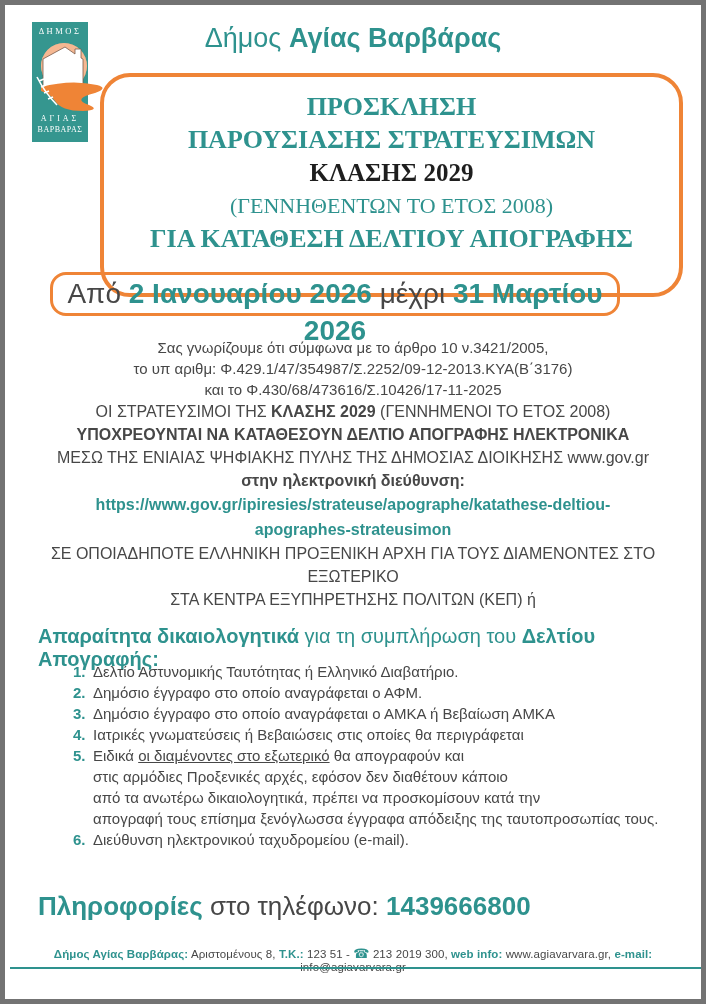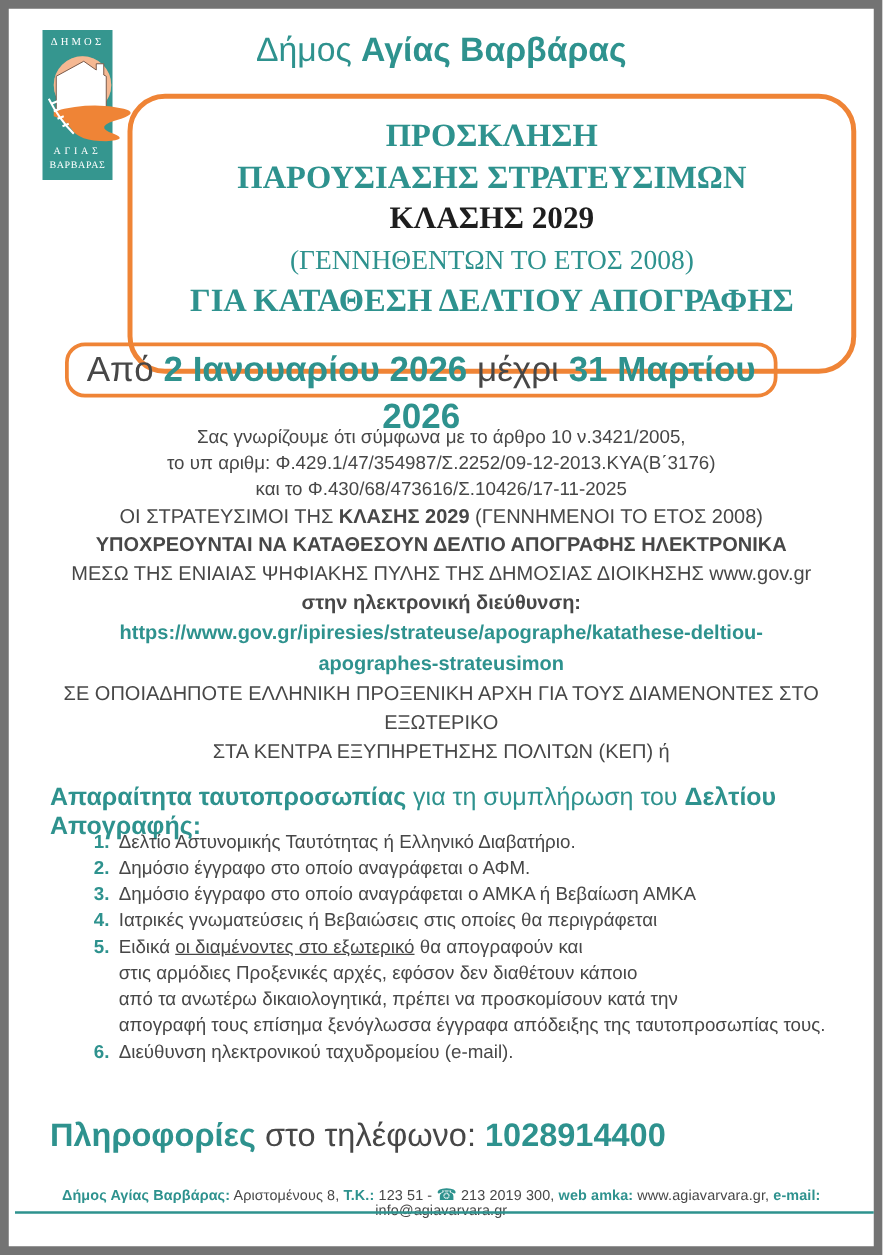--- a/index.html
+++ b/index.html
@@ -1,20 +1,20 @@
 <!DOCTYPE html>
 <html><head>
 <meta charset="utf-8">
 <style>
   html,body{margin:0;padding:0;background:#e8e8e8;}
   .page{
     position:relative;
     width:706px;height:1004px;
     background:#ffffff;
-    border:7px solid #737373;
+    border:5px solid #737373;
     box-sizing:border-box;
     margin:0 auto;
     font-family:"Liberation Sans", sans-serif;
     overflow:hidden;
   }
   .teal{color:#2e928e;}
   .black{color:#1e1e1e;}
   .b{font-weight:bold;}
   .u{text-decoration:underline;}
 
@@ -138,21 +138,21 @@
     <div class="caps b">ΥΠΟΧΡΕΟΥΝΤΑΙ ΝΑ ΚΑΤΑΘΕΣΟΥΝ ΔΕΛΤΙΟ ΑΠΟΓΡΑΦΗΣ ΗΛΕΚΤΡΟΝΙΚΑ</div>
     <div class="caps">ΜΕΣΩ ΤΗΣ ΕΝΙΑΙΑΣ ΨΗΦΙΑΚΗΣ ΠΥΛΗΣ ΤΗΣ ΔΗΜΟΣΙΑΣ ΔΙΟΙΚΗΣΗΣ www.gov.gr</div>
     <div class="caps b">στην ηλεκτρονική διεύθυνση:</div>
     <a class="url" href="#">https://www.gov.gr/ipiresies/strateuse/apographe/katathese-deltiou-</a>
     <a class="url" href="#">apographes-strateusimon</a>
     <div class="caps">ΣΕ ΟΠΟΙΑΔΗΠΟΤΕ ΕΛΛΗΝΙΚΗ ΠΡΟΞΕΝΙΚΗ ΑΡΧΗ ΓΙΑ ΤΟΥΣ ΔΙΑΜΕΝΟΝΤΕΣ ΣΤΟ ΕΞΩΤΕΡΙΚΟ</div>
     <div class="caps">ΣΤΑ ΚΕΝΤΡΑ ΕΞΥΠΗΡΕΤΗΣΗΣ ΠΟΛΙΤΩΝ (ΚΕΠ) ή</div>
   </div>
 
   <div class="req-heading">
-    <span class="b">Απαραίτητα ταυτοπροσωπίας</span>
+    <span class="b">Απαραίτητα δικαιολογητικά</span>
     <span>για τη συμπλήρωση του</span>
     <span class="b">Δελτίου Απογραφής:</span>
   </div>
 
   <div class="req-list">
     <div class="row">
       <span class="num">1.</span><span>Δελτίο Αστυνομικής Ταυτότητας ή Ελληνικό Διαβατήριο.</span>
     </div>
     <div class="row">
       <span class="num">2.</span><span>Δημόσιο έγγραφο στο οποίο αναγράφεται ο ΑΦΜ.</span>
@@ -172,31 +172,31 @@
     <div class="row cont">από τα ανωτέρω δικαιολογητικά, πρέπει να προσκομίσουν κατά την</div>
     <div class="row cont">απογραφή τους επίσημα ξενόγλωσσα έγγραφα απόδειξης της ταυτοπροσωπίας τους.</div>
     <div class="row">
       <span class="num">6.</span><span>Διεύθυνση ηλεκτρονικού ταχυδρομείου (e-mail).</span>
     </div>
   </div>
 
   <div class="phone-line">
     <span class="teal b">Πληροφορίες</span>
     <span>στο τηλέφωνο:</span>
-    <span class="teal b">1028914400</span>
+    <span class="teal b">1439666800</span>
   </div>
 
   <div class="footer">
     <span class="teal b">Δήμος Αγίας Βαρβάρας:</span>
     <span>Αριστομένους 8,</span>
     <span class="teal b">Τ.Κ.:</span>
     <span>123 51 -</span>
     <span class="teal phone-glyph">☎</span>
     <span>213 2019 300,</span>
-    <span class="teal b">web amka:</span>
+    <span class="teal b">web info:</span>
     <span>www.agiavarvara.gr,</span>
     <span class="teal b">e-mail:</span>
     <span>info@agiavarvara.gr</span>
   </div>
 
   <div class="rule"></div>
 
 </div>
 
 </body></html>

